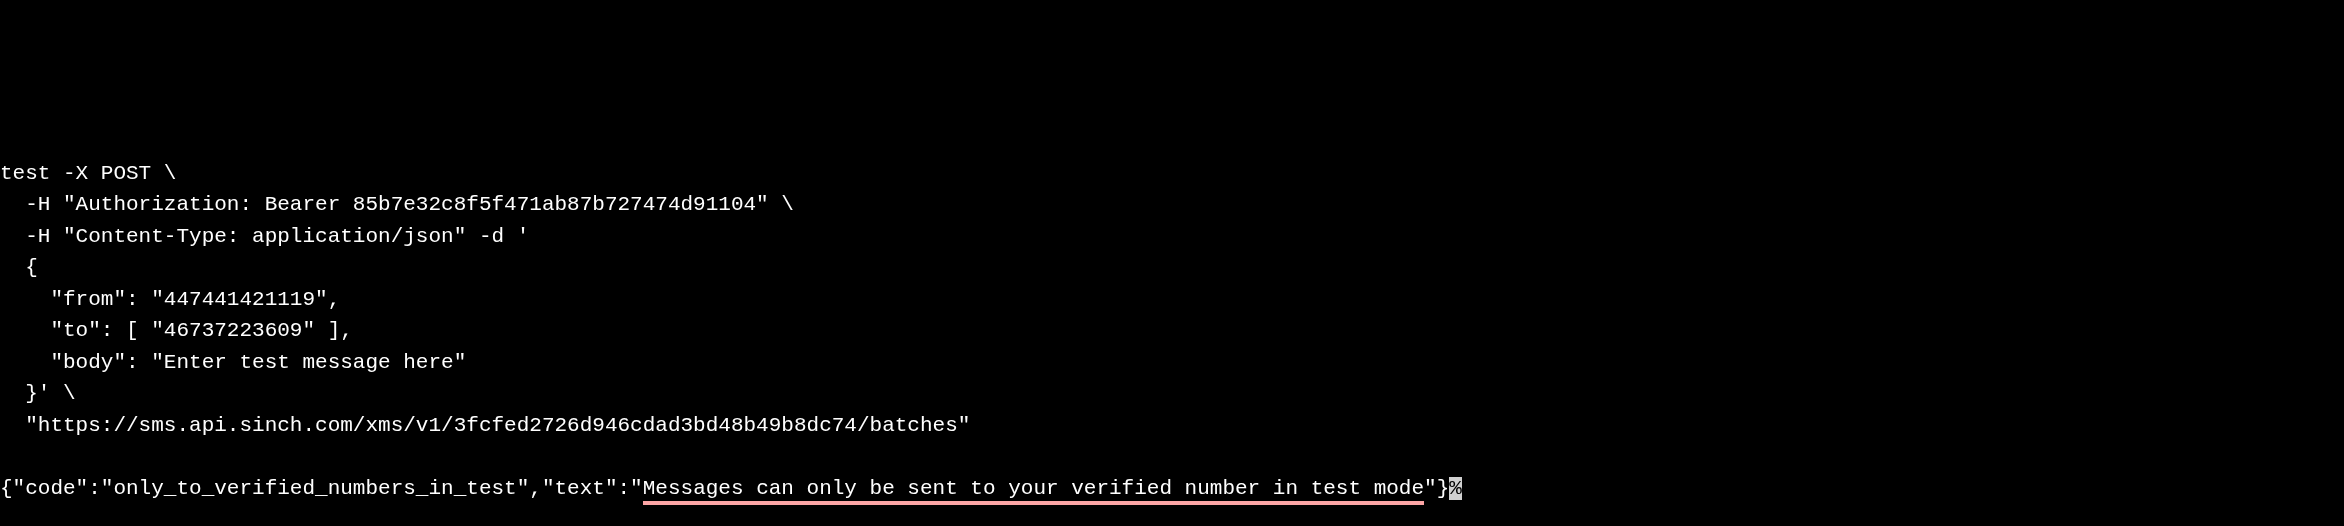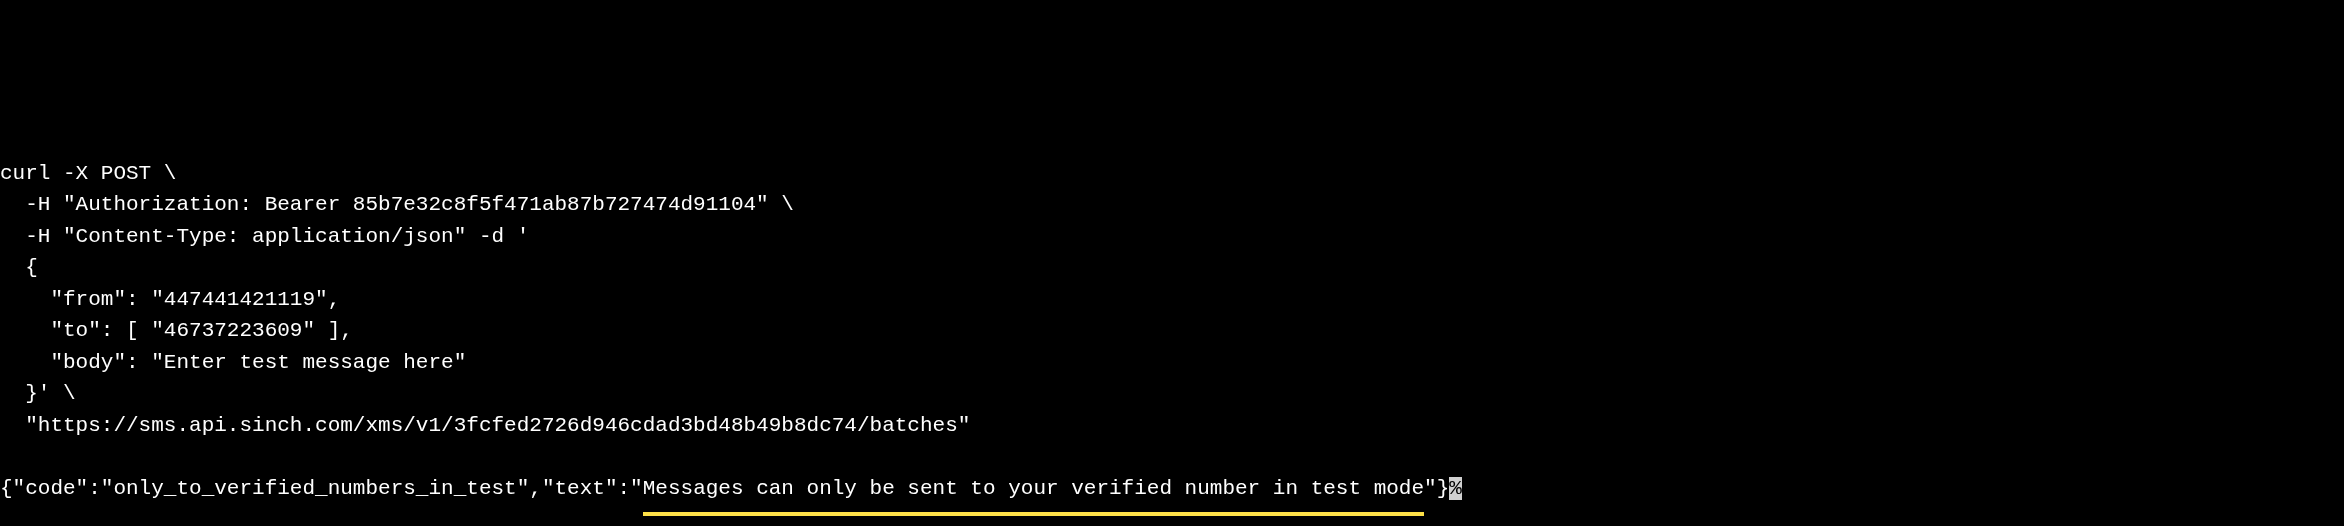--- a/index.html
+++ b/index.html
@@ -10,35 +10,35 @@
       font-size: 21px;
       color: #ffffff;
       line-height: 1.5;
       white-space: pre;
       overflow-x: auto;
     }
     .terminal {
       padding: 0;
     }
     .underline-red {
-      border-bottom: 4px solid #fde047;
-      padding-bottom: 12px;
+      border-bottom: 4px solid #fca5a5;
+      padding-bottom: 1px;
     }
     .cursor-block {
       background-color: #d0d0d0;
       color: #000000;
     }
   </style>
 </head>
 <body>
 
 
 
 <div class="terminal">
-<span>curl -X POST \</span>
+<span>test -X POST \</span>
 <span>  -H "Authorization: Bearer 85b7e32c8f5f471ab87b727474d91104" \</span>
 <span>  -H "Content-Type: application/json" -d '</span>
 <span>  {</span>
 <span>    "from": "447441421119",</span>
 <span>    "to": [ "46737223609" ],</span>
 <span>    "body": "Enter test message here"</span>
 <span>  }' \</span>
 <span>  "https://sms.api.sinch.com/xms/v1/3fcfed2726d946cdad3bd48b49b8dc74/batches"</span>
 <span></span>
 <span>{"code":"only_to_verified_numbers_in_test","text":"</span><span class="underline-red">Messages can only be sent to your verified number in test mode</span><span>"}</span><span class="cursor-block">%</span>

